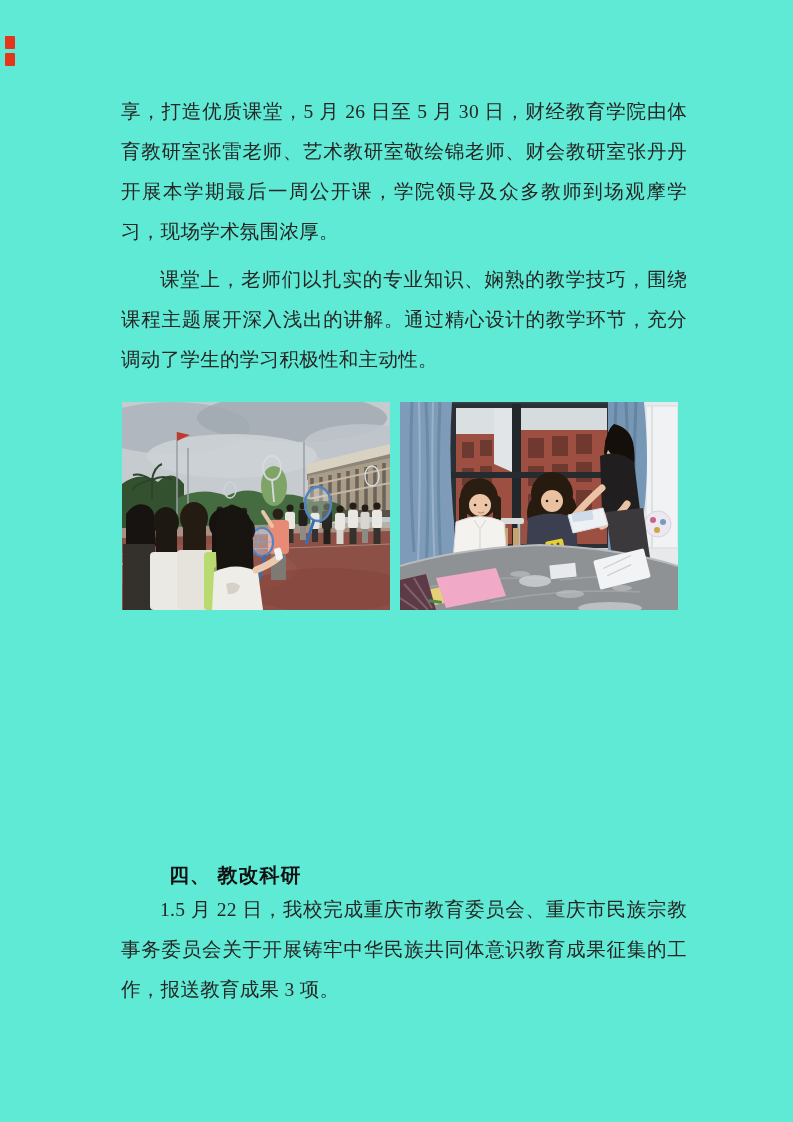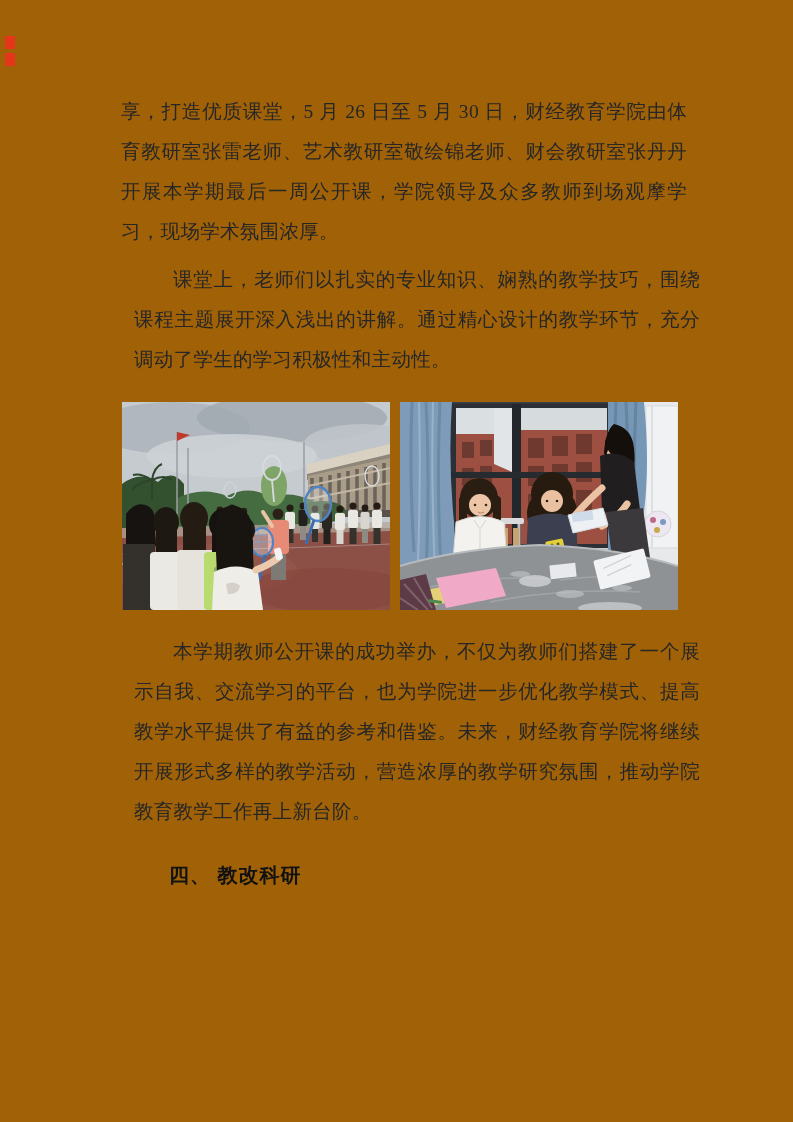--- a/index.html
+++ b/index.html
@@ -1,24 +1,24 @@
 <!DOCTYPE html>
 <html><head>
 <meta charset="utf-8">
 <style>
   html,body{margin:0;padding:0;background:#ffffff;}
-  .page{position:relative;width:793px;height:1122px;background:#a16207;overflow:hidden;
+  .page{position:relative;width:793px;height:1122px;background:#5eead4;overflow:hidden;
         font-family:"Liberation Serif","DejaVu Serif",serif;color:#262626;}
   .edit-mark{position:absolute;left:5px;width:10px;height:13px;border-radius:1px;}
   .edit-mark.m1{top:36px;}
   .edit-mark.m2{top:53px;}
   .body-par{position:absolute;left:121px;width:566px;margin:0;
             font-size:19.5px;line-height:40px;text-align:justify;text-justify:inter-character;
             letter-spacing:0.3px;color:#262626;font-weight:400;}
-  .indent{text-indent:2em;margin-left:13px;}
+  .indent{text-indent:2em;}
   .p1{top:92px;}
   .p2{top:260px;}
   .p3{top:632px;}
   .p4{top:890px;}
   .section-heading{position:absolute;left:121px;top:848px;width:566px;margin:12px;
             font-family:"Liberation Sans","DejaVu Sans",sans-serif;
             font-size:20px;line-height:30px;font-weight:700;color:#111;text-indent:1.8em;
             letter-spacing:1px;}
   .photo-row{position:absolute;left:122px;top:402px;width:556px;display:flex;gap:10px;}
   .photo-row svg{display:block;}
@@ -281,18 +281,18 @@
         <ellipse cx="135" cy="179" rx="16" ry="6" fill="#d9dcde" opacity="0.7"></ellipse>
         <polygon points="26,188 46,184 50,200 30,204" fill="#e6d077"></polygon>
         <polygon points="36,176 96,166 106,194 46,206" fill="#f0a9c7"></polygon>
         <polygon points="0,178 26,172 36,208 0,208" fill="#5c3b46"></polygon>
         <path d="M4,182 l24,26 M14,176 l18,30 M0,196 l18,12" stroke="#8a6a76" stroke-width="2" opacity="0.8"></path>
         <rect x="28" y="198" width="14" height="3" rx="1.5" fill="#4e8a52" transform="rotate(8 35 200)"></rect>
       </g>
     </svg>
   </div>
 
-  <p class="body-par p3 indent">本学期教师公开课的成功举办，不仅为教师们搭建了一个展示自我、交流学习的平台，也为学院进一步优化教学模式、提高教学水平提供了有益的参考和借鉴。未来，财经教育学院将继续开展形式多样的教学活动，营造浓厚的教学研究氛围，推动学院教育教学工作再上新台阶。</p>
 
   <h2 class="section-heading">四、 教改科研</h2>
 
+  <p class="body-par p4 indent">1.5 月 22 日，我校完成重庆市教育委员会、重庆市民族宗教事务委员会关于开展铸牢中华民族共同体意识教育成果征集的工作，报送教育成果 3 项。</p>
 
 </div>
 
 </body></html>

